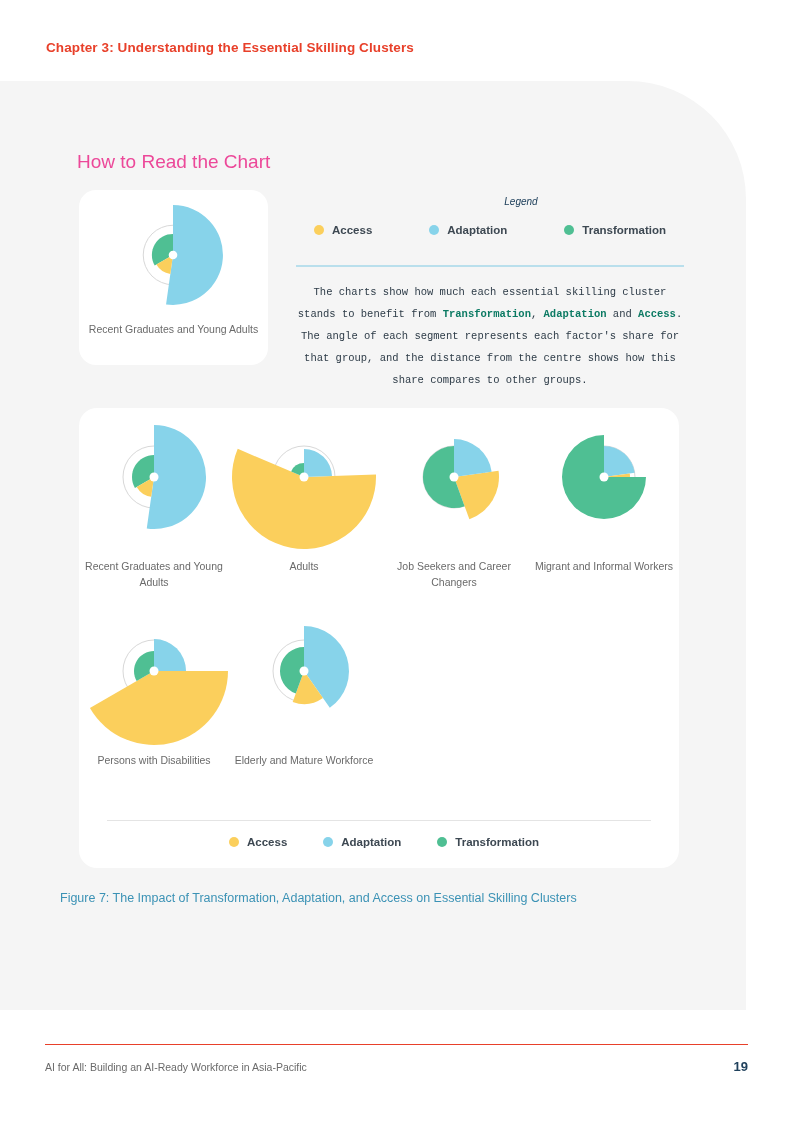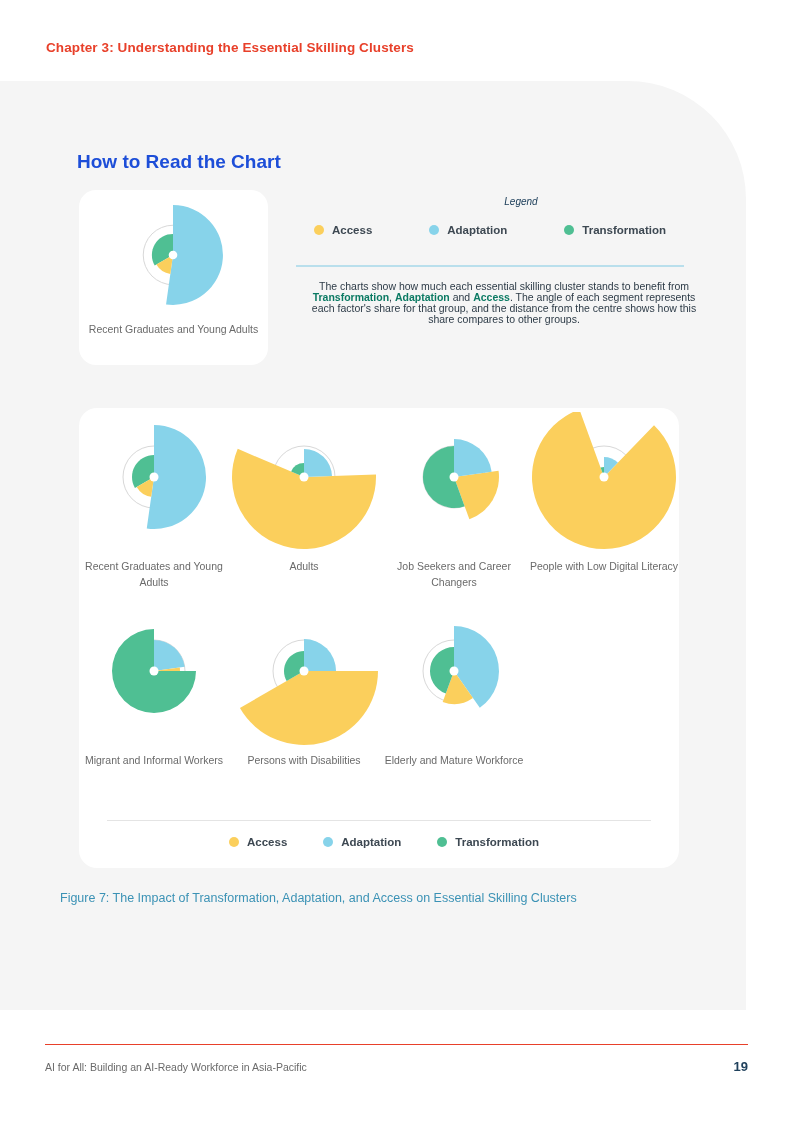--- a/index.html
+++ b/index.html
@@ -36,22 +36,22 @@
     background: #f5f5f5;
     border-top-right-radius: 118px;
   }
 
   
   .section-heading {
     position: absolute;
     left: 77px;
     top: 151px;
     font-size: 19px;
-    font-weight: bold;
-    color: #1d4ed8;
+    font-weight: normal;
+    color: #ec4899;
   }
 
   
   .example-card {
     position: absolute;
     left: 79px;
     top: 190px;
     width: 189px;
     height: 175px;
     background: #ffffff;
@@ -123,27 +123,28 @@
     left: 296px;
     top: 265px;
     width: 388px;
     height: 2px;
     background: #b9dfec;
   }
 
   
   .explanation {
     position: absolute;
-    left: 310px;
+    left: 296px;
     top: 281px;
     width: 388px;
     text-align: center;
     font-size: 10.5px;
-    line-height: 11px;
+    line-height: 22px;
     color: #2d3b47;
+    font-family: Liberation Mono, monospace;
   }
   .explanation b.t {
     color: #0b7a63;
     font-weight: bold;
   }
   .explanation b.a {
     color: #0b7a63;
     font-weight: bold;
   }
   .explanation b.ac {
@@ -318,30 +319,20 @@
           <path d="M 75 65 L 119.56 58.74 A 45 45 0 0 1 90.39 107.29 Z" fill="#fbcf5c"></path>
           <path d="M 75 65 L 75.00 27.00 A 38 38 0 0 1 112.63 59.71 Z" fill="#87d3ea"></path>
           <path d="M 75 65 L 85.60 94.13 A 31 31 0 1 1 75.00 34.00 Z" fill="#4fbf93"></path>
           <circle cx="75" cy="65" r="4.5" fill="#ffffff"></circle>
         </svg>
         <div class="cell-label">Job Seekers and Career Changers</div>
       </div>
       <div class="chart-cell">
         <svg class="cell-svg" viewBox="0 0 150 150">
           <circle cx="75" cy="65" r="31" fill="none" stroke="#d8d8d8" stroke-width="1"></circle>
-          <path d="M 75 65 L 125.02 13.21 A 72 72 0 1 1 50.37 -2.66 Z" fill="#fbcf5c"></path>
-          <path d="M 75 65 L 75.00 45.00 A 20 20 0 0 1 88.89 50.61 Z" fill="#87d3ea"></path>
-          <path d="M 75 65 L 71.58 55.60 A 10 10 0 0 1 75.00 55.00 Z" fill="#4fbf93"></path>
-          <circle cx="75" cy="65" r="4.5" fill="#ffffff"></circle>
-        </svg>
-        <div class="cell-label">People with Low Digital Literacy</div>
-      </div>
-      <div class="chart-cell">
-        <svg class="cell-svg" viewBox="0 0 150 150">
-          <circle cx="75" cy="65" r="31" fill="none" stroke="#d8d8d8" stroke-width="1"></circle>
           <path d="M 75 65 L 117.00 65.00 A 42 42 0 1 1 75.00 23.00 Z" fill="#4fbf93"></path>
           <path d="M 75 65 L 75.00 34.00 A 31 31 0 0 1 105.70 60.69 Z" fill="#87d3ea"></path>
           <path d="M 75 65 L 100.75 61.38 A 26 26 0 0 1 101.00 65.00 Z" fill="#fbcf5c"></path>
           <circle cx="75" cy="65" r="4.5" fill="#ffffff"></circle>
         </svg>
         <div class="cell-label">Migrant and Informal Workers</div>
       </div>
       <div class="chart-cell">
         <svg class="cell-svg" viewBox="0 0 150 150">
           <circle cx="75" cy="65" r="31" fill="none" stroke="#d8d8d8" stroke-width="1"></circle>

